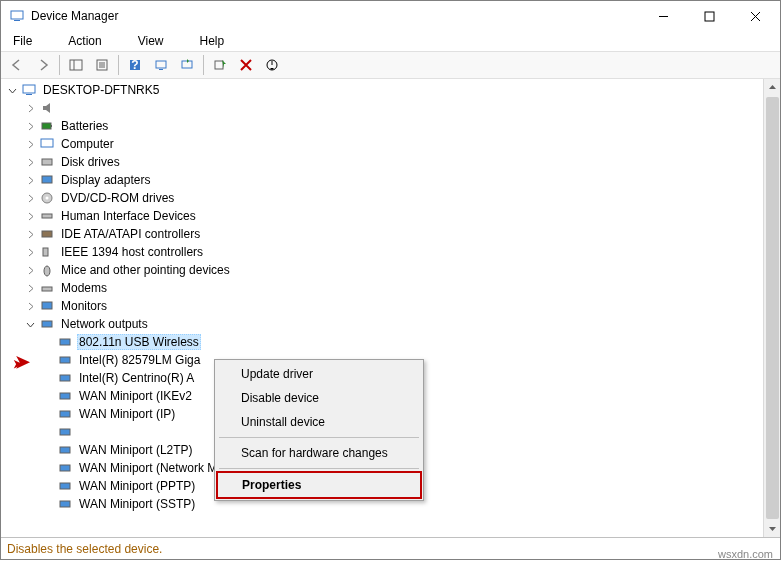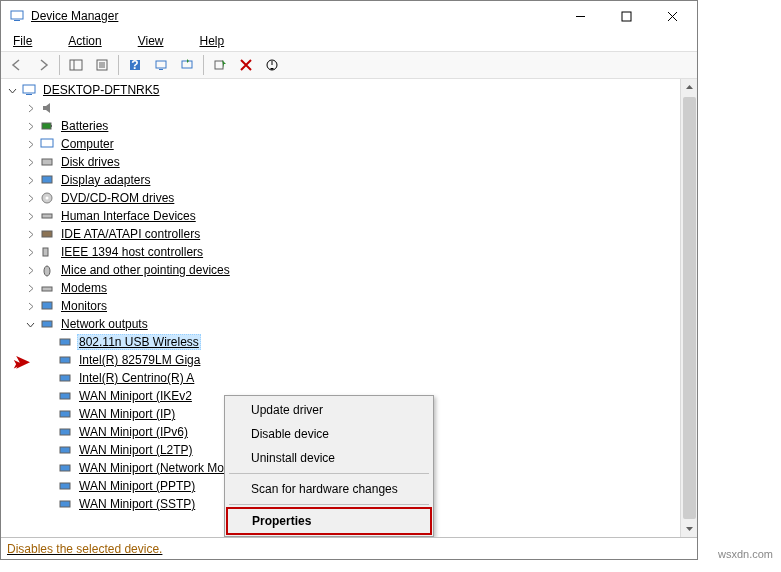--- a/index.html
+++ b/index.html
@@ -1,17 +1,17 @@
 <!DOCTYPE html>
 <html><head>
 <meta charset="utf-8">
 <style>
 * { box-sizing: border-box; margin: 0; padding: 0; font-family: "Segoe UI", Tahoma, sans-serif; font-size: 12px; }
 body { background: #fff; width: 781px; height: 572px; overflow: hidden; position: relative; }
-.window { width: 698px; height: 560px; border: 1px solid #808080; background: #fff; display: flex; flex-direction: column; position: relative; text-decoration: underline; }
+.window { width: 781px; height: 560px; border: 1px solid #808080; background: #fff; display: flex; flex-direction: column; position: relative; }
 .titlebar { height: 30px; display: flex; align-items: center; padding: 0 2px 0 8px; }
 .titlebar .icon { width: 16px; height: 16px; margin-right: 6px; }
 .titlebar .title { flex: 1; }
 .titlebar .controls { display: flex; }
 .titlebar .ctrl { width: 46px; height: 30px; display: flex; align-items: center; justify-content: center; }
 .titlebar .ctrl svg { width: 11px; height: 11px; }
 .menubar { height: 20px; display: flex; align-items: center; padding: 0 4px; gap: 20px; }
 .menubar .menu { padding: 2px 8px; cursor: default; }
 .toolbar { height: 28px; display: flex; align-items: center; padding: 2px 4px; gap: 2px; border-top: 1px solid #e0e0e0; border-bottom: 1px solid #e0e0e0; background: #f8f8f8; }
 .toolbar .btn { width: 24px; height: 24px; display: flex; align-items: center; justify-content: center; border: 1px solid transparent; }
@@ -380,21 +380,20 @@
           </span>
           <span class="label">WAN Miniport (IP)</span>
         </div>
       <div class="node indent-2">
           <span class="expander"></span>
           <span class="node-icon">
             <svg width="14" height="14">
               <rect x="2" y="4" width="10" height="6" fill="#4a90d9" stroke="#606060"></rect>
             </svg>
           </span>
-          <span class="label">WAN Miniport (IPv6)</span>
         </div>
       <div class="node indent-2">
           <span class="expander"></span>
           <span class="node-icon">
             <svg width="14" height="14">
               <rect x="2" y="4" width="10" height="6" fill="#4a90d9" stroke="#606060"></rect>
             </svg>
           </span>
           <span class="label">WAN Miniport (L2TP)</span>
         </div>
@@ -435,21 +434,21 @@
           </svg>
         </div>
       <div class="thumb"></div>
       <div class="arrow">
           <svg width="9" height="9">
             <path d="M1 3 L4.5 7 L8 3" fill="#606060"></path>
           </svg>
         </div>
     </div>
 
-    <div class="context-menu" style="left:223px; top:280px;margin-top:36px;">
+    <div class="context-menu" style="left:213px; top:280px;">
       <div class="item">Update driver</div>
       <div class="item">Disable device</div>
       <div class="item">Uninstall device</div>
       <div class="sep"></div>
       <div class="item">Scan for hardware changes</div>
       <div class="sep"></div>
       <div class="item highlighted">Properties</div>
     </div>
 
     <div class="annotation-arrow" style="left:14px; top:272px;">➤<span style="position:absolute;left:-2px;top:6px;">➤</span></div>

